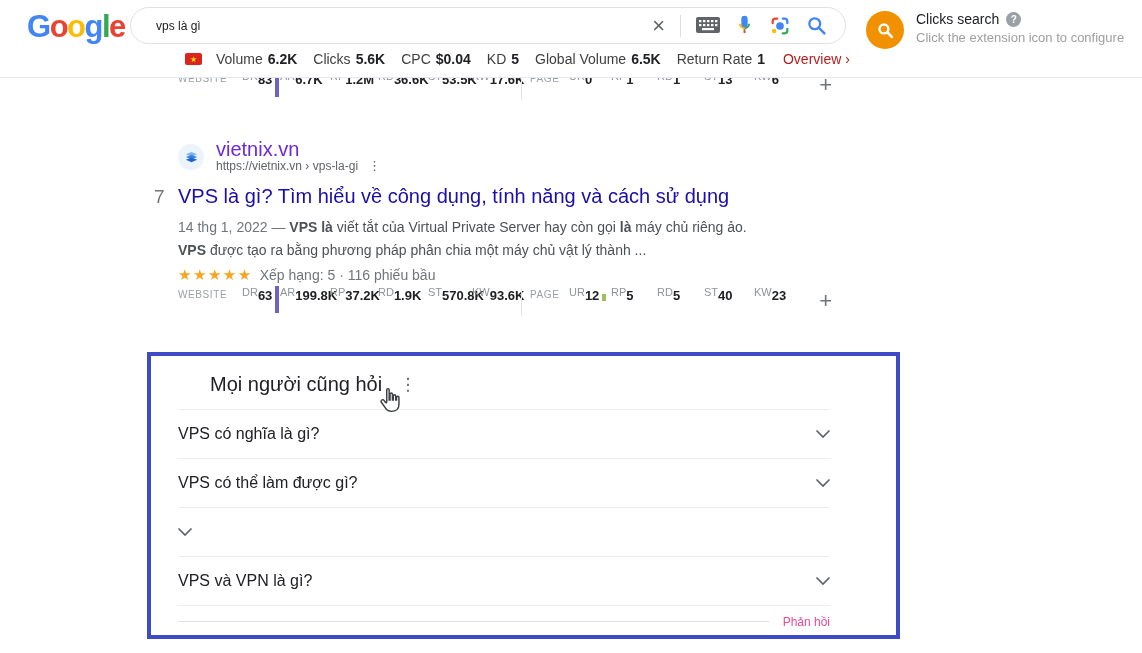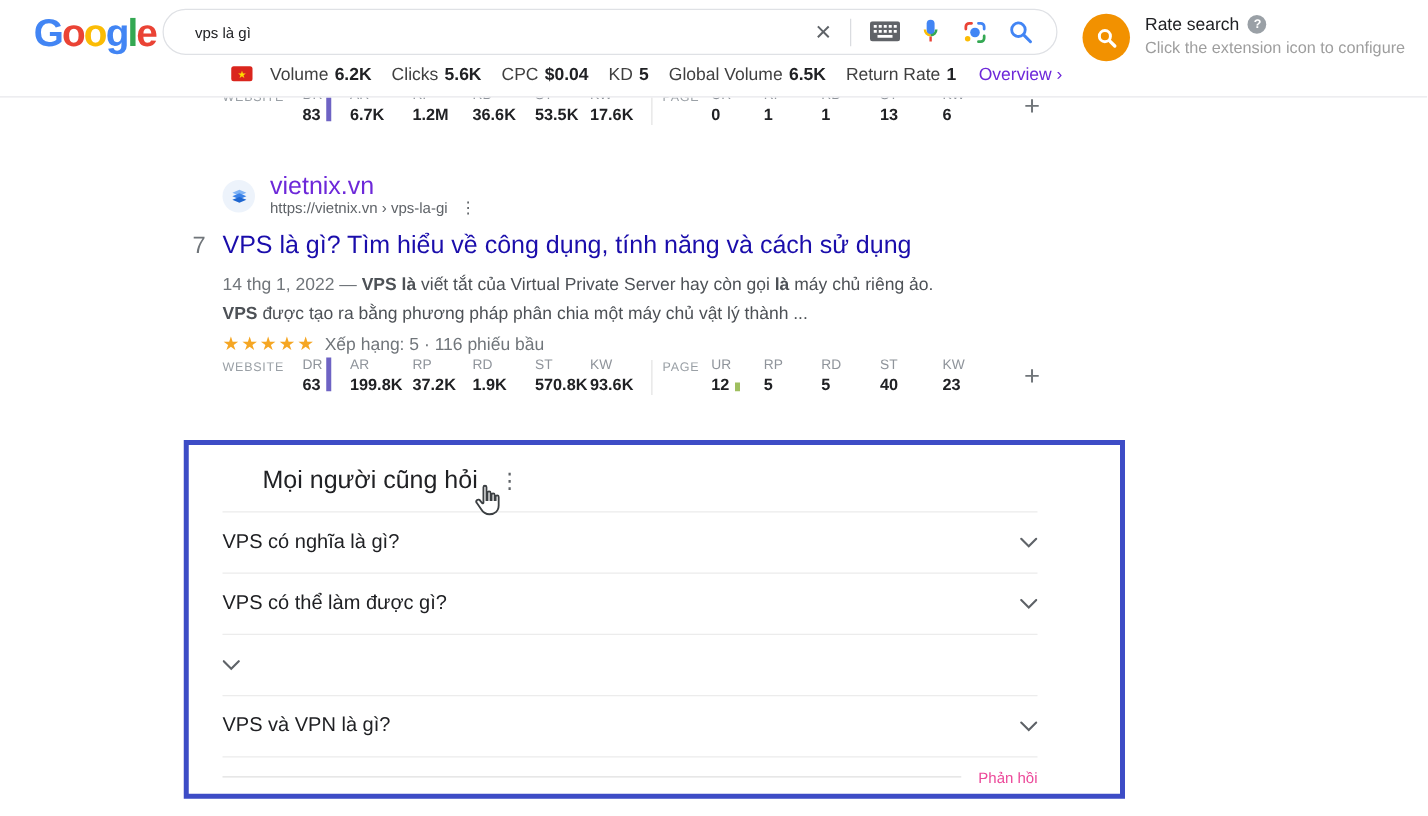--- a/index.html
+++ b/index.html
@@ -29,29 +29,29 @@
               font-size:10px; font-weight:bold; display:inline-flex; align-items:center;
               justify-content:center; margin-left:7px; }
   .ext-hint { font-size:13px; color:#9e9e9e; margin-top:3px; white-space:nowrap; }
   
   .seo-bar { position:absolute; left:185px; top:51px; display:flex; align-items:center; font-size:14px; }
   .flag { width:17px; height:12px; background:#da251d; border-radius:2px; color:#ffde00;
           font-size:8px; display:flex; align-items:center; justify-content:center; margin-right:14px; }
   .seo-item { display:flex; margin-right:16px; }
   .seo-label { color:#404040; }
   .seo-value { color:#202124; font-weight:bold; margin-left:5px; }
-  .overview { color:#6d28d9; cursor:pointer; margin-left:2px; }
+  .overview { color:#b91c1c; cursor:pointer; margin-left:2px; }
   
   .metric-row { position:absolute; display:flex; align-items:flex-start; width:654px; }
   .mg-label { font-size:10px; color:#9aa0a6; letter-spacing:.6px; padding-top:3px; }
   .mg-label.web { width:64px; }
   .mg-label.pg  { width:39px; }
   .mgroup { display:flex; }
   .mcol { display:flex; }
-  .stack { display:flex; flex-direction:column; }
+  .stack { display:flex; flex-direction:row; }
   .m-label { font-size:11px; color:#8f949b; }
   .m-value { font-size:13px; font-weight:bold; color:#202124; margin-top:2px; white-space:nowrap; }
   .g-web .mcol:nth-of-type(1){ width:38px; } .g-web .mcol:nth-of-type(2){ width:50px; }
   .g-web .mcol:nth-of-type(3){ width:48px; } .g-web .mcol:nth-of-type(4){ width:50px; }
   .g-web .mcol:nth-of-type(5){ width:44px; } .g-web .mcol:nth-of-type(6){ width:43px; }
   .g-page .mcol:nth-of-type(1){ width:42px; } .g-page .mcol:nth-of-type(2){ width:46px; }
   .g-page .mcol:nth-of-type(3){ width:47px; } .g-page .mcol:nth-of-type(4){ width:50px; }
   .g-page .mcol:nth-of-type(5){ width:45px; }
   .vbar-purple { width:4px; height:27px; background:#6e63c4; margin-left:3px; }
   .vbar-green  { width:4px; height:7px; background:#9fbf5f; margin-left:3px; align-self:flex-end; margin-bottom:2px; }
@@ -246,21 +246,21 @@
     </div>
     <div class="ext">
       <div class="ext-circle">
         <svg width="19" height="19" viewBox="0 0 24 24">
             <circle cx="10" cy="10" r="5.6" fill="none" stroke="#fff" stroke-width="3"></circle>
             <path d="M14.5 14.5 L20 20" stroke="#fff" stroke-width="3.4" stroke-linecap="round"></path>
           </svg>
       </div>
       <div class="ext-text">
         <div class="ext-name">
-          <span>Rate search</span>
+          <span>Clicks search</span>
           <span class="help-dot">?</span>
         </div>
         <div class="ext-hint">Click the extension icon to configure</div>
       </div>
     </div>
     <div class="seo-bar">
       <div class="flag">★</div>
       <div style="display:flex">
 
           <div class="seo-item">

